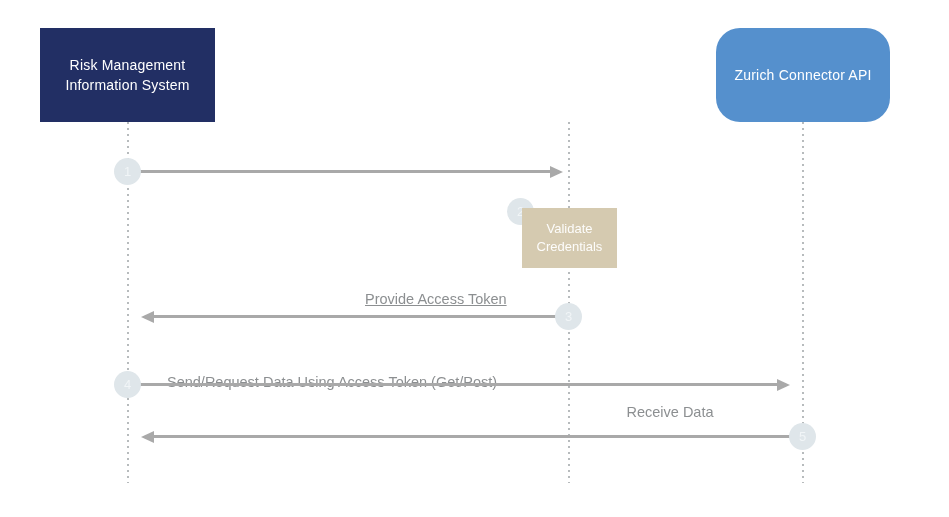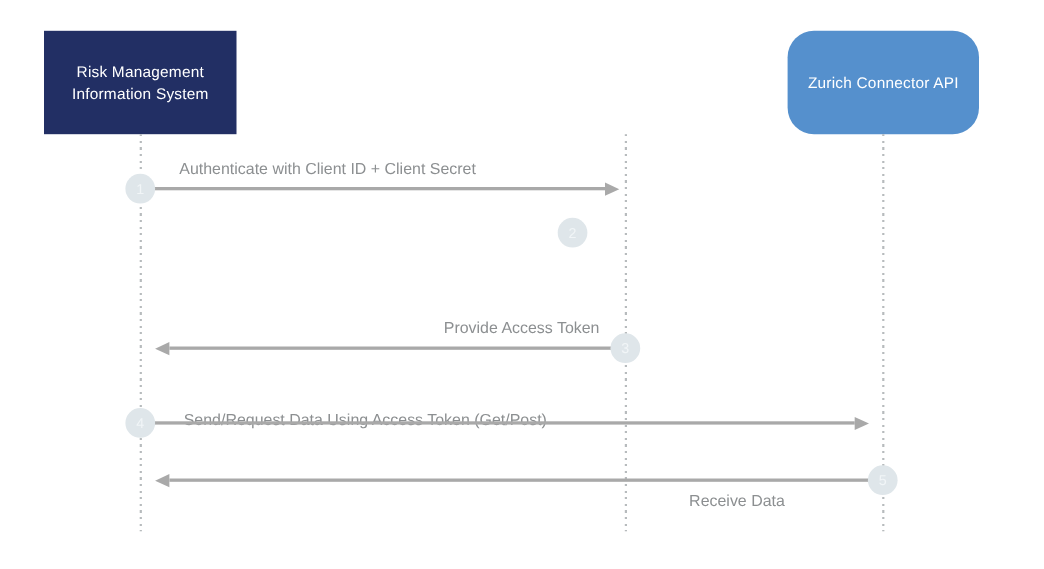--- a/index.html
+++ b/index.html
@@ -83,35 +83,37 @@
     <span>Risk Management Information System</span>
   </div>
   <div class="actor blue actor-right">
     <span>Zurich Connector API</span>
   </div>
 
   <div class="lifeline ll-1"></div>
   <div class="lifeline ll-2"></div>
   <div class="lifeline ll-3"></div>
 
-  <div class="msg-label" style="left:163px;top:146px;">Authenticate with Client ID + Client Secret</div>
   <div class="shaft" style="left:140px;top:170px;width:410px;"></div>
   <div class="head right" style="left:550px;top:166px;"></div>
   <div class="badge" style="left:114px;top:158px;">1</div>
 
   <div class="badge" style="left:507px;top:198px;">2</div>
+  <div class="process-box">
+    <span>Validate Credentials</span>
+  </div>
 
-  <div class="msg-label" style="left:345px;width:200px;top:291px;text-align:right;">Provide Access Token</div>
+  <div class="msg-label" style="left:365px;width:200px;top:291px;text-align:left;text-decoration:underline;">Provide Access Token</div>
   <div class="head left" style="left:141px;top:311px;"></div>
   <div class="shaft" style="left:154px;top:315px;width:402px;"></div>
   <div class="badge" style="left:555px;top:303px;">3</div>
 
   <div class="msg-label" style="left:167px;top:358px;margin-top:16px;">Send/Request Data Using Access Token (Get/Post)</div>
   <div class="shaft" style="left:140px;top:383px;width:637px;"></div>
   <div class="head right" style="left:777px;top:379px;"></div>
   <div class="badge" style="left:114px;top:371px;">4</div>
 
-  <div class="msg-label" style="left:600px;width:140px;top:404px;text-align:center;margin-top:44px;">Receive Data</div>
+  <div class="msg-label" style="left:600px;width:140px;top:404px;text-align:center;">Receive Data</div>
   <div class="head left" style="left:141px;top:431px;"></div>
   <div class="shaft" style="left:154px;top:435px;width:636px;"></div>
   <div class="badge" style="left:789px;top:423px;">5</div>
 
 </div>
 
 </body></html>

